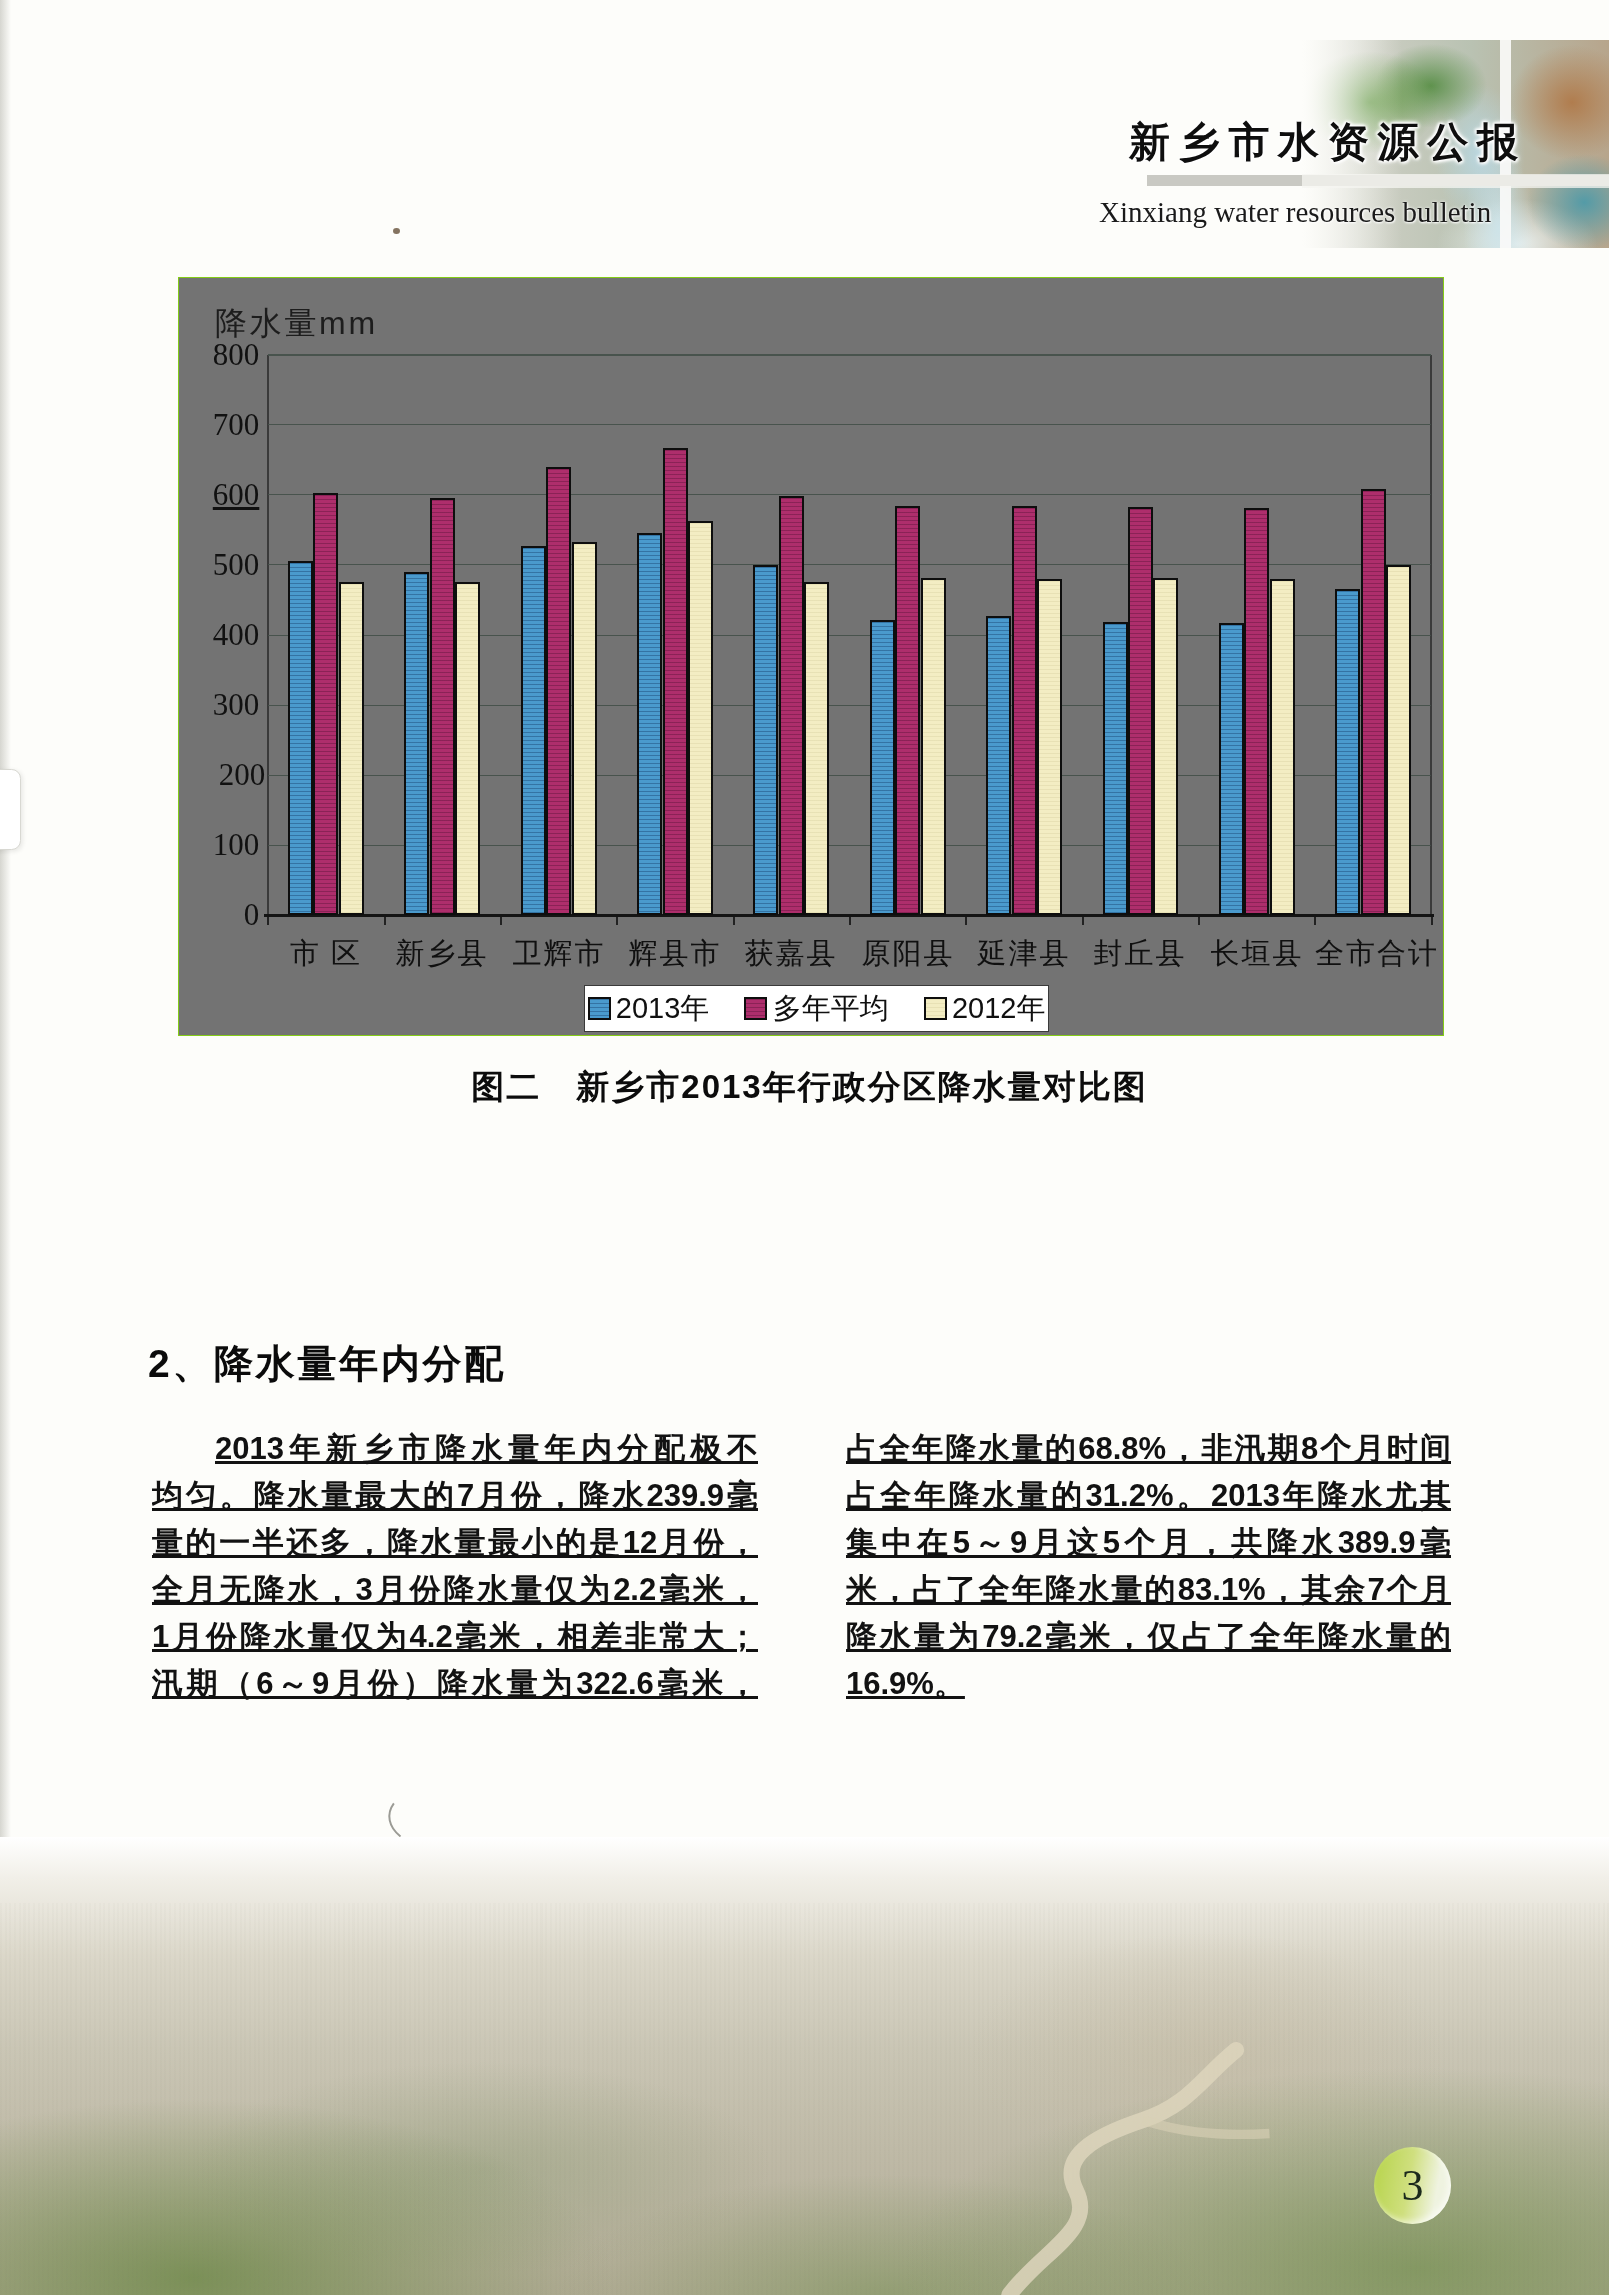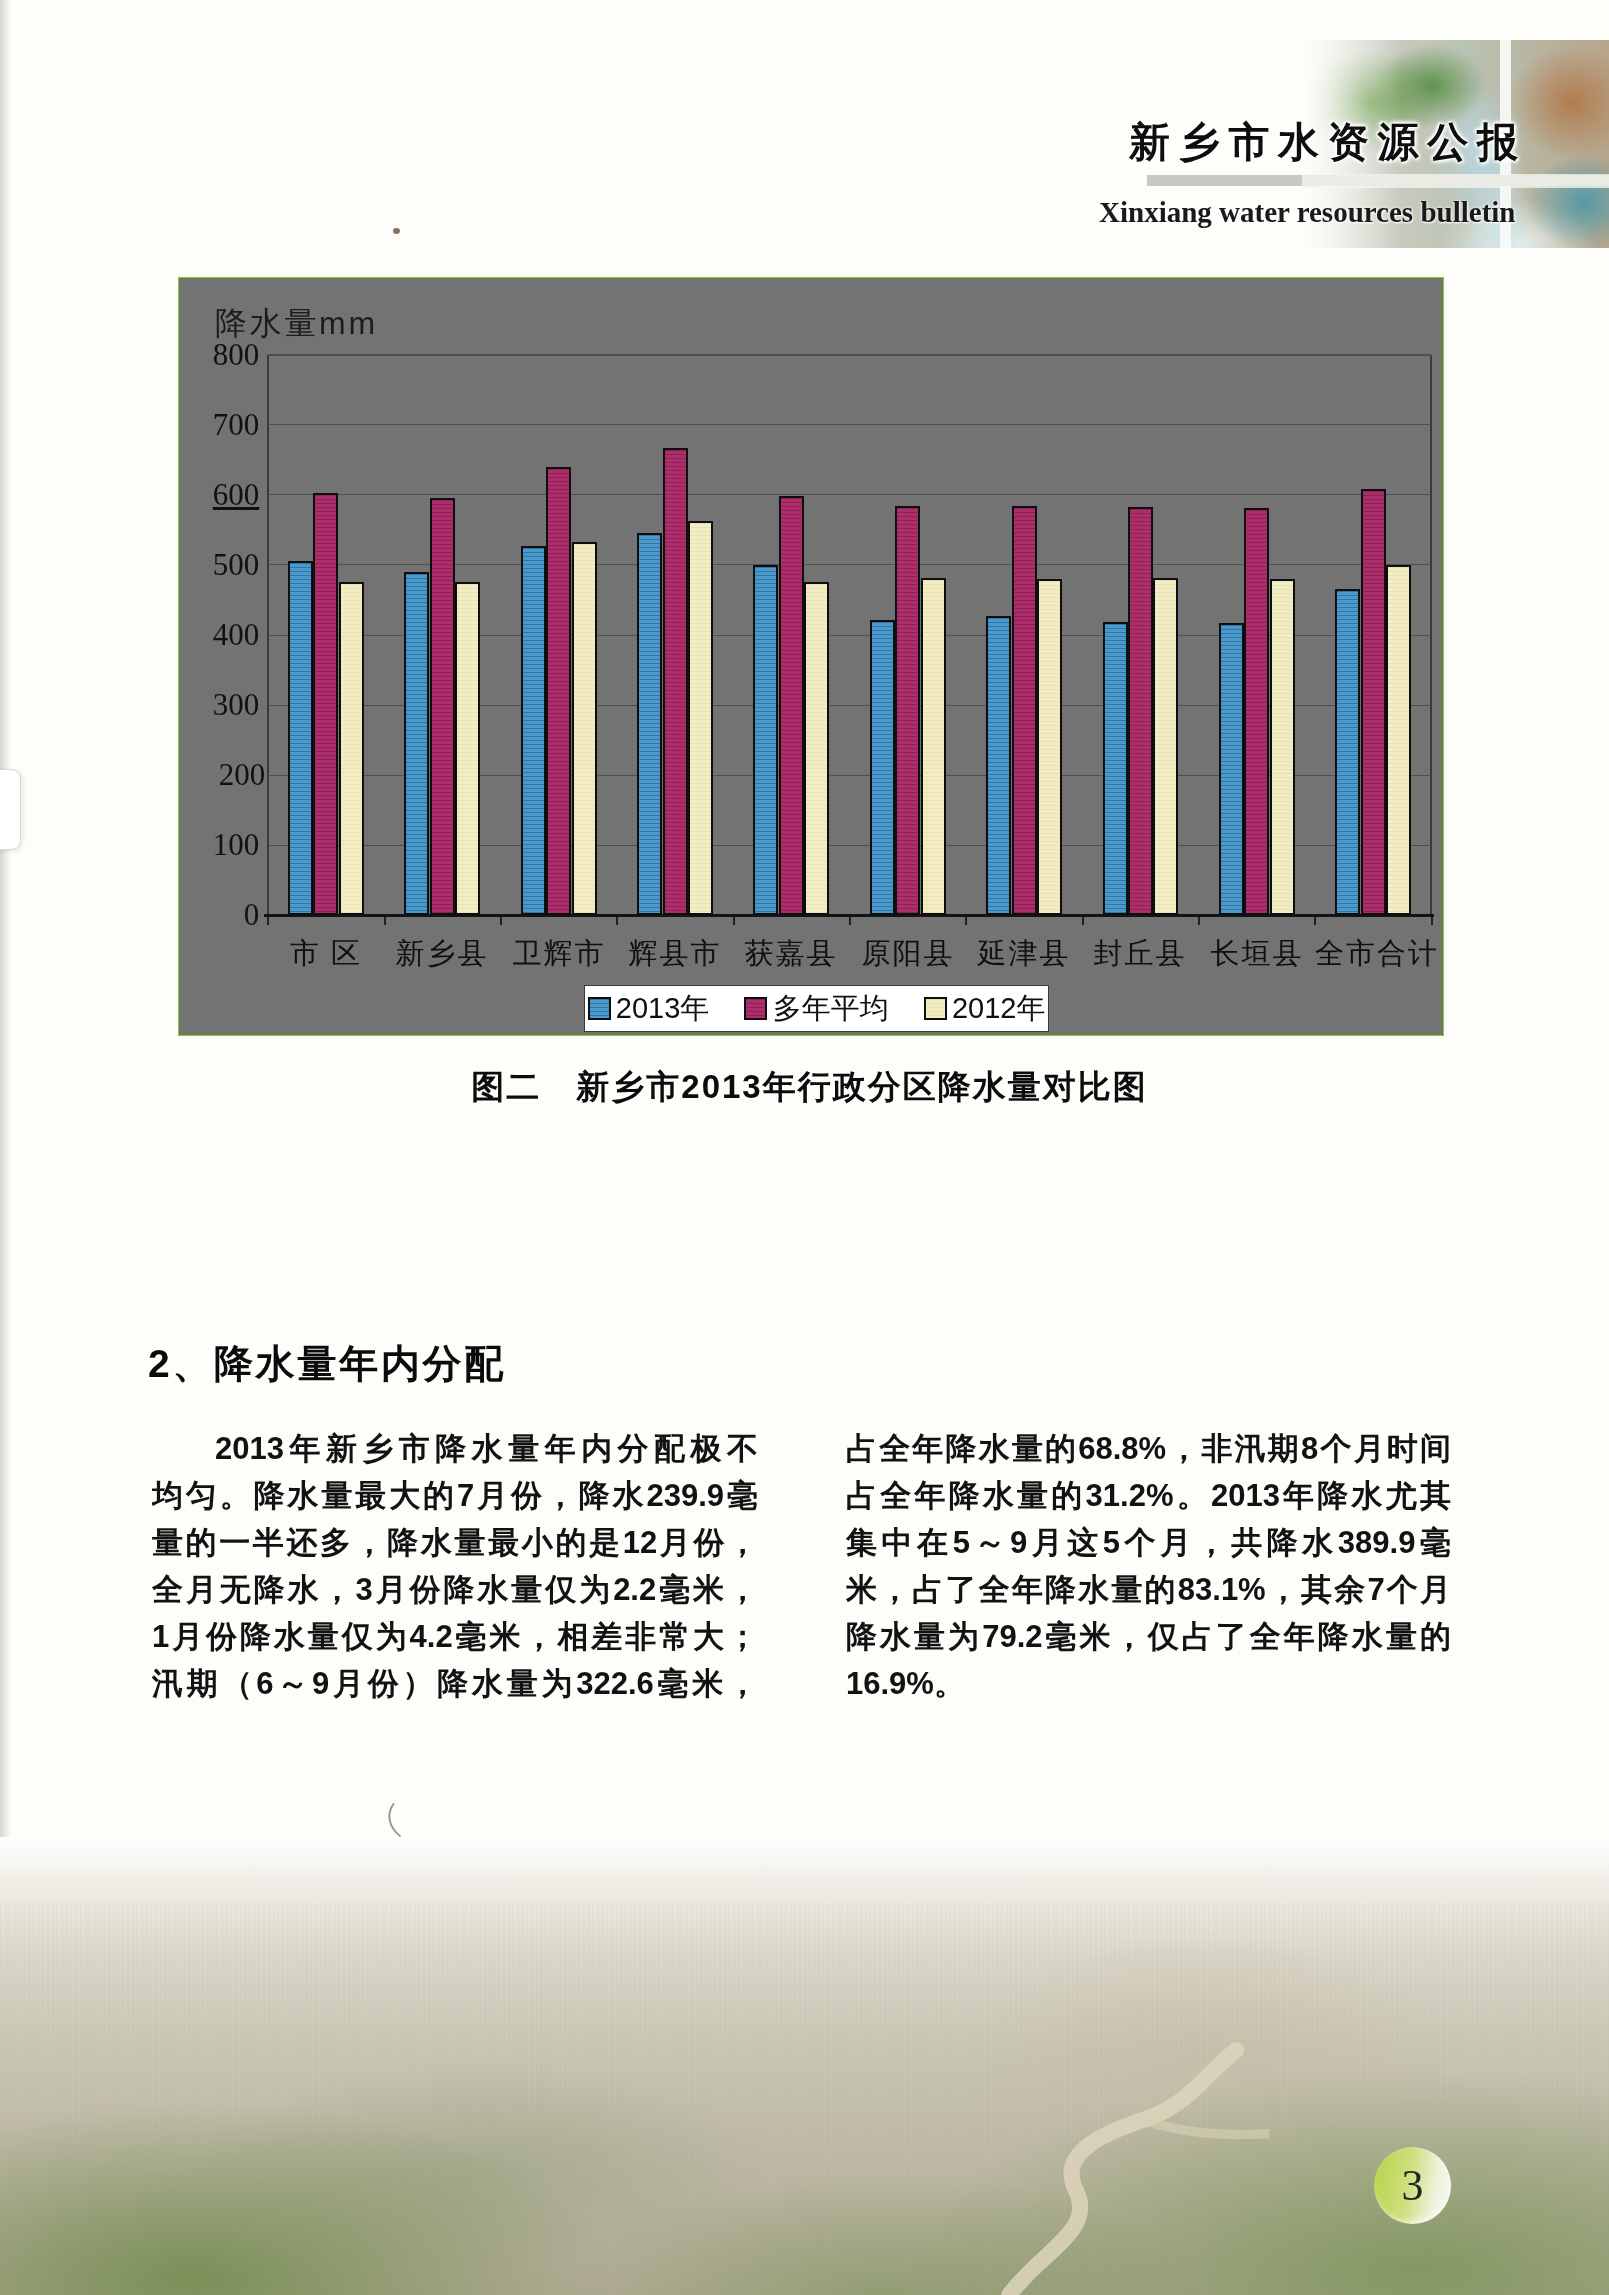--- a/index.html
+++ b/index.html
@@ -35,21 +35,21 @@
   }
   .header-photo-fade{left:1302px;top:40px;width:100px;height:208px;
     background:linear-gradient(90deg,#fdfdfa 0%, rgba(253,253,250,0) 100%);}
   .photo-cross-v{left:1500px;top:40px;width:10.7px;height:208px;background:rgba(250,250,248,.92);}
   .gray-band{left:1147px;top:175px;width:462px;height:11.4px;background:#c9c9c3;}
   .photo-band-light{left:1302px;top:174px;width:307px;height:14px;background:rgba(246,246,242,.75);}
   .title-cn{left:1129px;top:115px;width:481px;font-size:41px;font-weight:bold;letter-spacing:8.7px;
     color:#0e0e0e;white-space:nowrap;
     text-shadow:0 0 4px #fff,0 0 4px #fff,0 0 6.7px #fff,1.3px 1.3px 2.7px #fff,-1.3px -1.3px 2.7px #fff;}
   .title-en{left:1099px;top:196px;width:494px;font-family:"Liberation Serif", serif;
-    font-size:29px;font-weight:bold;color:#1a1a1a;white-space:nowrap;
+    font-size:29px;font-weight:normal;color:#1a1a1a;white-space:nowrap;
     text-shadow:0 0 3.3px #fff,0.7px 0.7px 2px #fff;}
 
   
   .chart-box{left:178px;top:277px;width:1264px;height:757px;background:#737373;
     border:1px solid #84cc16;}
   .chart-ylabel{left:36px;top:24px;font-size:32px;color:#1d1d1d;letter-spacing:2.7px;}
   .plot{left:89px;top:77px;width:1163px;height:560px;}
   .gridline{left:0;width:1163px;height:1.3px;background:#44504a;opacity:.92;}
   .axis-left{left:-1.3px;top:0;width:2px;height:562px;background:#3a3a3a;}
   .axis-right{left:1162px;top:0;width:2px;height:562px;background:#3a3a3a;}
@@ -72,21 +72,21 @@
   .legend-label{font-size:29px;color:#101010;}
   .chart-caption{left:334px;top:1065px;width:951px;text-align:center;
     font-size:33px;font-weight:bold;color:#0c0c0c;letter-spacing:2px;}
 
   
   .section-heading{left:148px;top:1337px;font-size:39px;font-weight:bold;color:#0b0b0b;letter-spacing:2.7px;}
   .col{top:1427px;width:606px;}
   .col-left{left:152px;}
   .col-right{left:846px;width:605px;}
   .tline{height:47px;line-height:44px;font-size:31px;font-weight:600;color:#121212;
-    text-align:justify;text-align-last:justify;overflow:hidden;}
+    text-align:justify;text-align-last:justify;overflow:hidden;text-decoration:underline;}
   .tline.indent{padding-left:63px;}
   .tline.nojust{text-align:center;text-align-last:left;}
 
   
   .landscape{left:0;top:1837px;width:1610px;height:459px;
     background:
       radial-gradient(ellipse 601px 254px at 12% 96%, rgba(104,134,66,.75), rgba(104,134,66,0) 70%),
       radial-gradient(ellipse 735px 287px at 88% 94%, rgba(114,144,78,.72), rgba(114,144,78,0) 70%),
       radial-gradient(ellipse 468px 174px at 55% 100%, rgba(120,146,86,.55), rgba(120,146,86,0) 70%),
       radial-gradient(ellipse 401px 147px at 30% 72%, rgba(128,148,104,.35), rgba(128,148,104,0) 72%),

